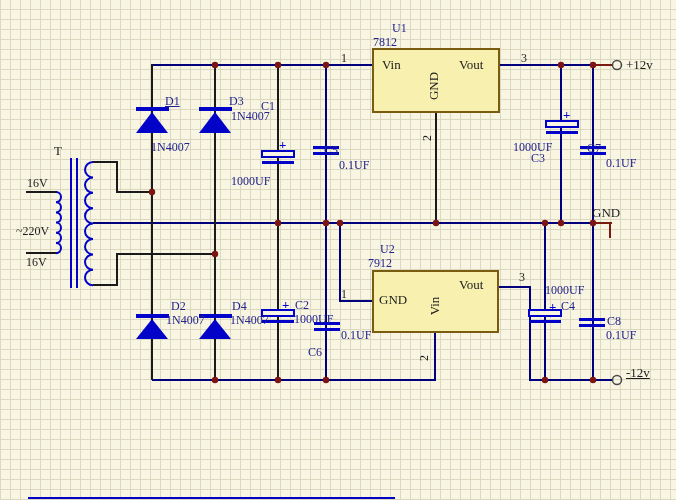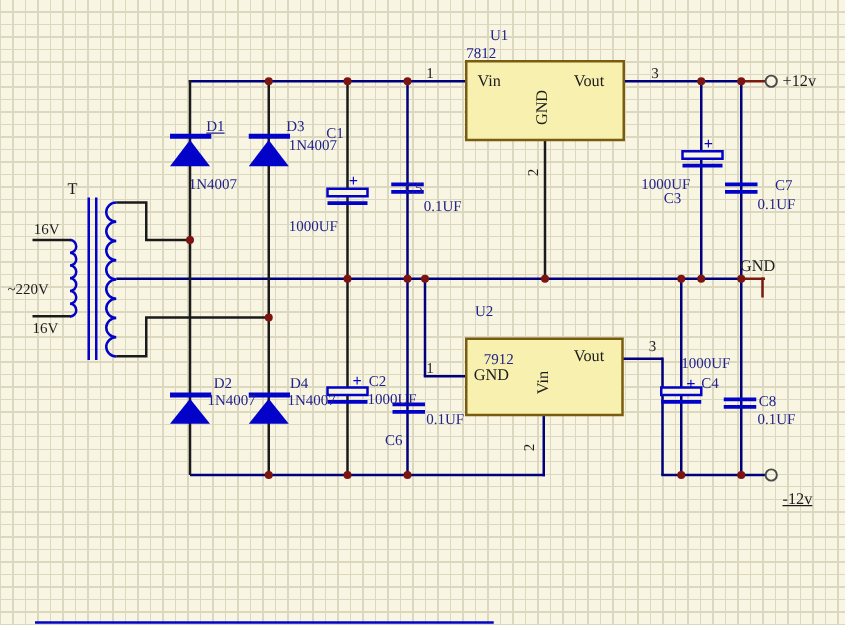--- a/index.html
+++ b/index.html
@@ -147,21 +147,21 @@
   </g>
 
   <rect x="373" y="49" width="126" height="63" fill="#f7f0ae" stroke="#7a5c10" stroke-width="2"></rect>
   <rect x="373" y="271" width="125" height="61" fill="#f7f0ae" stroke="#7a5c10" stroke-width="2"></rect>
 
   <line x1="28" y1="498" x2="395" y2="498" stroke="#0202c8" stroke-width="2"></line>
 </svg>
 
 <span class="lbl blk big" style="left:54px;top:144px;">T</span>
 <span class="lbl blk" style="left:27px;top:177px;">16V</span>
-<span class="lbl blk" style="left:6px;top:225px;">~220V</span>
+<span class="lbl blk" style="left:16px;top:225px;">~220V</span>
 <span class="lbl blk" style="left:26px;top:256px;">16V</span>
 
 <span class="lbl blue" style="left:165px;top:95px;text-decoration:underline;">D1</span>
 <span class="lbl blue" style="left:151px;top:141px;">1N4007</span>
 <span class="lbl blue" style="left:229px;top:95px;">D3</span>
 <span class="lbl blue" style="left:231px;top:110px;">1N4007</span>
 <span class="lbl blue" style="left:171px;top:300px;">D2</span>
 <span class="lbl blue" style="left:166px;top:314px;">1N4007</span>
 <span class="lbl blue" style="left:232px;top:300px;">D4</span>
 <span class="lbl blue" style="left:230px;top:314px;">1N4007</span>
@@ -174,44 +174,44 @@
 
 <span class="lbl plus" style="left:282px;top:298px;">+</span>
 <span class="lbl blue" style="left:295px;top:299px;">C2</span>
 <span class="lbl blue" style="left:294px;top:313px;">1000UF</span>
 <span class="lbl blue" style="left:308px;top:346px;text-align:right;">C6</span>
 <span class="lbl blue" style="left:341px;top:329px;">0.1UF</span>
 
 <span class="lbl blue" style="left:531px;top:112px;margin-top:40px;">C3</span>
 <span class="lbl plus" style="left:563px;top:108px;">+</span>
 <span class="lbl blue" style="left:513px;top:141px;">1000UF</span>
-<span class="lbl blue" style="left:620px;top:142px;">C7</span>
+<span class="lbl blue" style="left:587px;top:142px;">C7</span>
 <span class="lbl blue" style="left:606px;top:157px;">0.1UF</span>
 
 <span class="lbl blue" style="left:545px;top:284px;">1000UF</span>
 <span class="lbl plus" style="left:549px;top:300px;">+</span>
 <span class="lbl blue" style="left:561px;top:300px;">C4</span>
 <span class="lbl blue" style="left:607px;top:315px;">C8</span>
 <span class="lbl blue" style="left:606px;top:329px;">0.1UF</span>
 
 <span class="lbl blue" style="left:372px;top:22px;margin-left:20px;">U1</span>
 <span class="lbl blue" style="left:373px;top:36px;">7812</span>
 <span class="lbl blk" style="left:341px;top:52px;">1</span>
 <span class="lbl blk big" style="left:382px;top:58px;">Vin</span>
 <span class="lbl blk big rot" style="left:433px;top:86px;">GND</span>
 <span class="lbl blk big" style="left:459px;top:58px;">Vout</span>
 <span class="lbl blk rot" style="left:427px;top:138px;">2</span>
 <span class="lbl blk" style="left:521px;top:52px;">3</span>
 
 <span class="lbl blue" style="left:380px;top:243px;">U2</span>
-<span class="lbl blue" style="left:387px;top:257px;margin-top:24px;">7912</span>
+<span class="lbl blue" style="left:368px;top:257px;">7912</span>
 <span class="lbl blk" style="left:341px;top:288px;">1</span>
 <span class="lbl blk big" style="left:379px;top:293px;">GND</span>
 <span class="lbl blk big rot" style="left:434px;top:306px;">Vin</span>
 <span class="lbl blk big" style="left:459px;top:278px;">Vout</span>
 <span class="lbl blk rot" style="left:424px;top:358px;">2</span>
 <span class="lbl blk" style="left:519px;top:271px;">3</span>
 
 <span class="lbl blk big" style="left:626px;top:58px;">+12v</span>
 <span class="lbl blk big" style="left:592px;top:206px;">GND</span>
-<span class="lbl blk big" style="left:626px;top:392px;text-decoration:underline;">-12v</span>
+<span class="lbl blk big" style="left:626px;top:366px;text-decoration:underline;">-12v</span>
 
 </div>
 
 </body></html>

